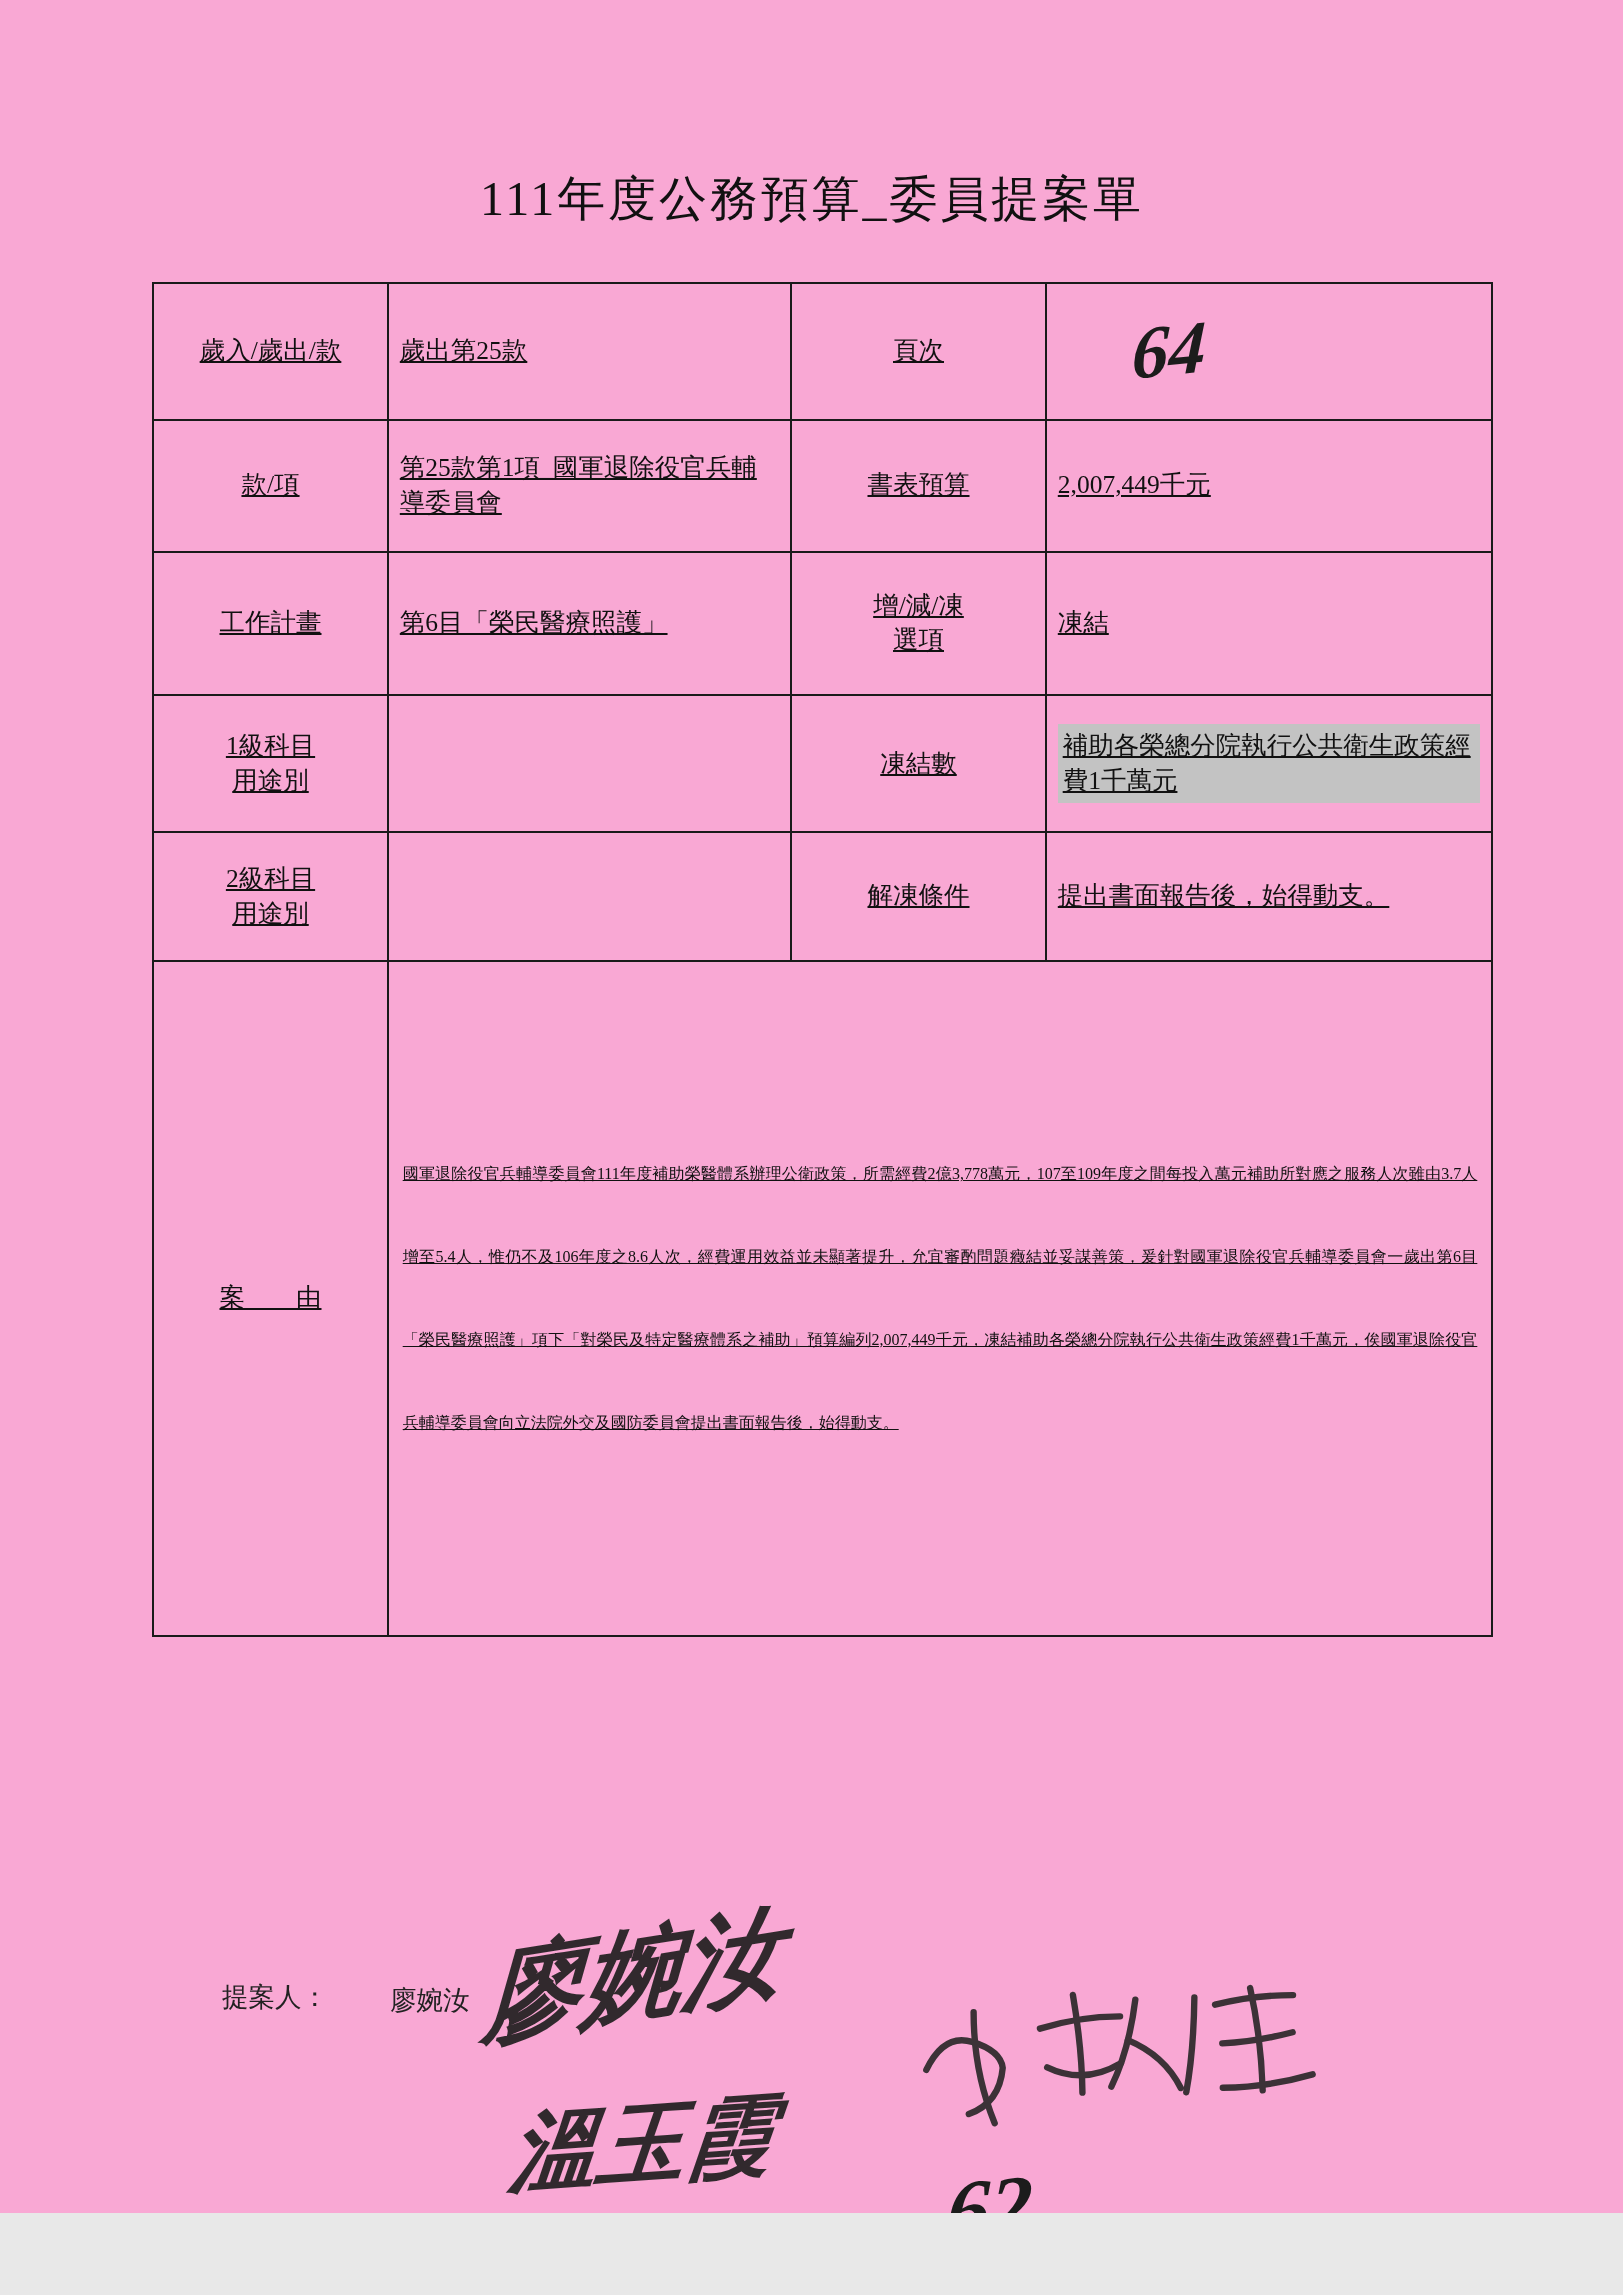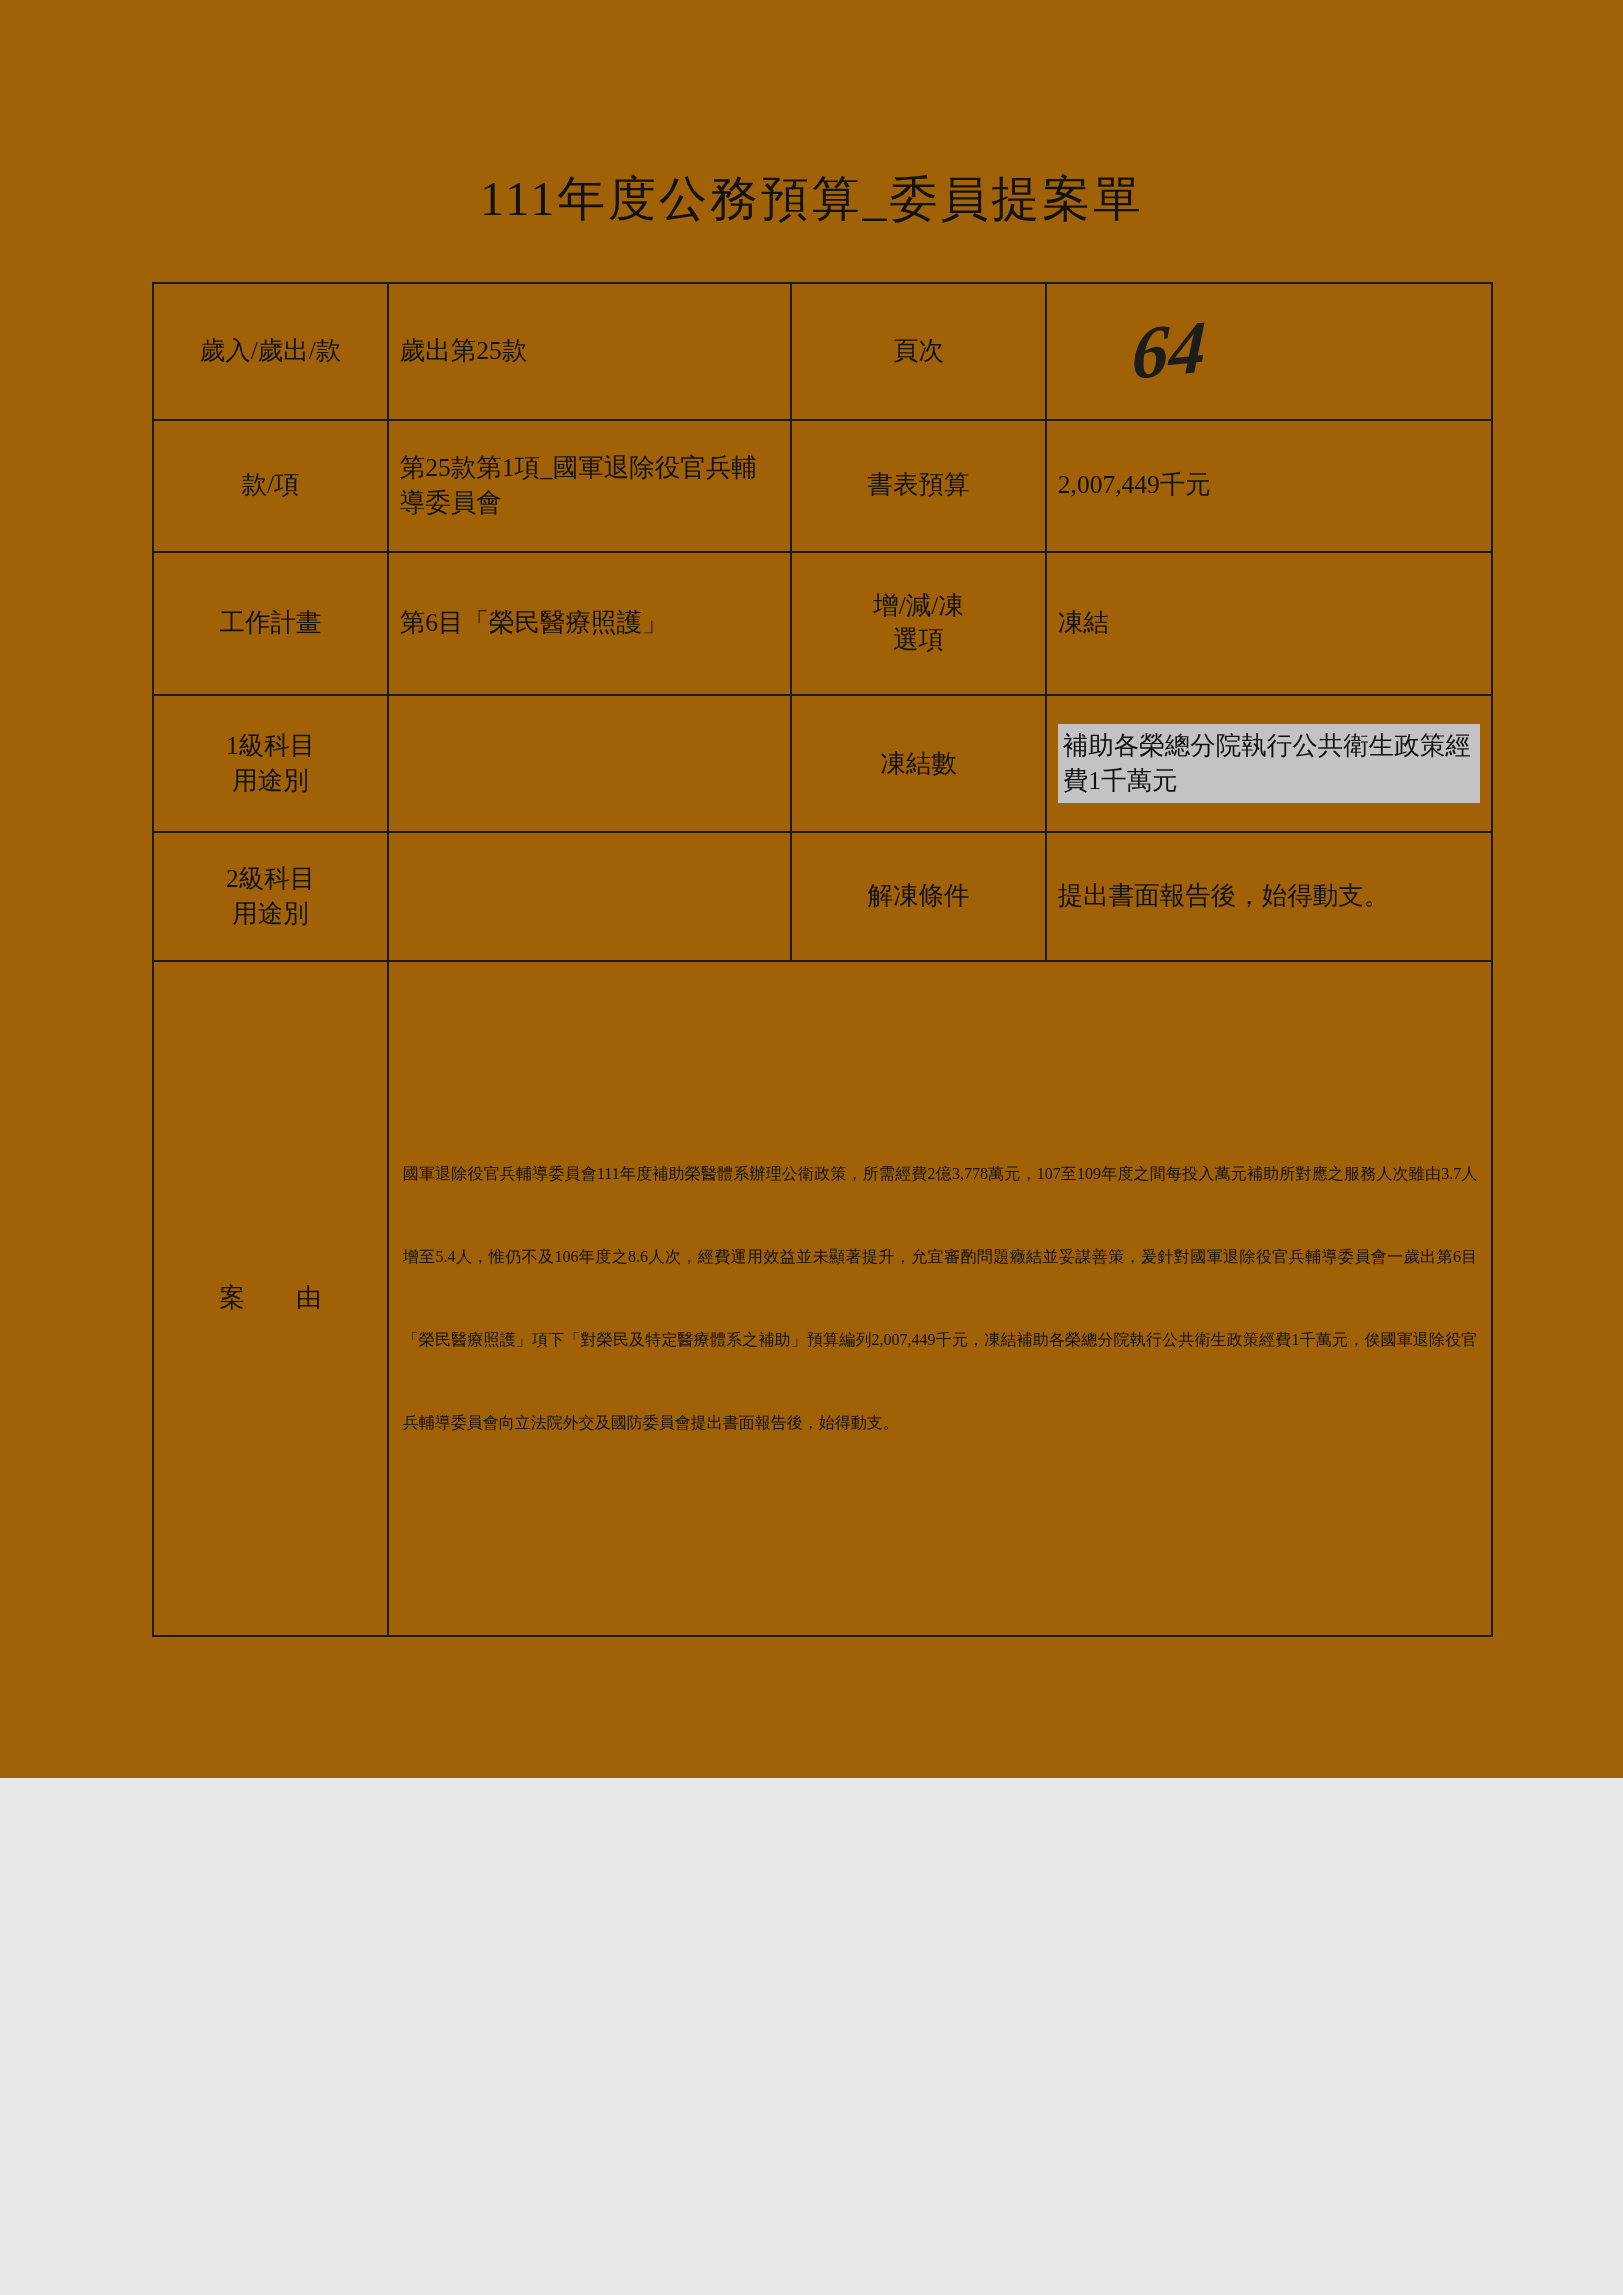--- a/index.html
+++ b/index.html
@@ -3,40 +3,41 @@
 <meta charset="utf-8">
 <style>
   html, body {
     margin: 0;
     padding: 0;
     background: #e8e8e8;
   }
   .page {
     position: relative;
     width: 1624px;
-    height: 1778px;
-    background: #a16207;
+    height: 2213px;
+    background: #f9a8d4;
     font-family: "Liberation Serif", "DejaVu Serif", serif;
     color: #111;
     overflow: hidden;
   }
   .doc-title {
     position: absolute;
     top: 167px;
     left: 0;
     width: 1624px;
     text-align: center;
     font-size: 48px;
     letter-spacing: 2.9px;
     font-weight: 400;
   }
   .table-wrap {
     position: absolute;
     left: 152px;
     top: 282px;
+    text-decoration: underline;
   }
   table.form {
     border-collapse: collapse;
     table-layout: fixed;
     width: 1339px;
   }
   table.form td, table.form th {
     border: 2.5px solid #1a1a1a;
     font-weight: 400;
     font-size: 25.5px;

